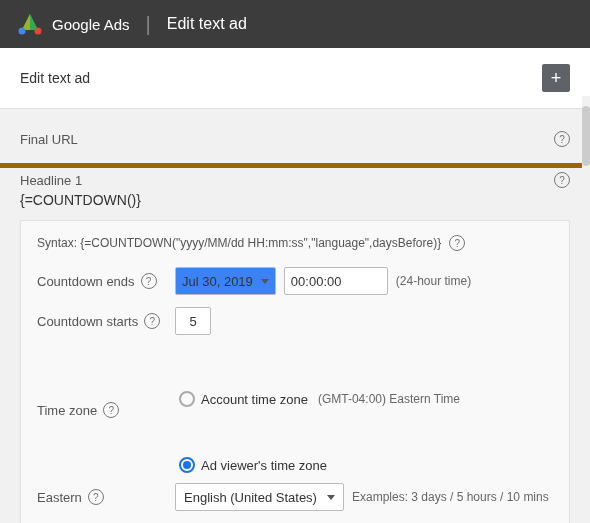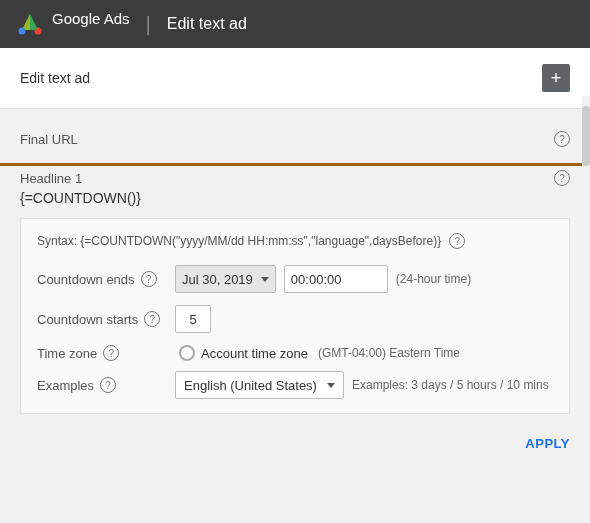--- a/index.html
+++ b/index.html
@@ -9,20 +9,21 @@
     .header {
       background: #3c3c3c;
       display: flex;
       align-items: center;
       padding: 0 16px;
       height: 48px;
       gap: 12px;
     }
     .header-logo {
       display: flex;
+      align-items: center;
       gap: 8px;
     }
     .logo-icon {
       width: 28px;
       height: 28px;
     }
     .header-brand {
       color: #fff;
       font-size: 15px;
       font-weight: 400;
@@ -62,21 +63,21 @@
       display: flex;
       align-items: center;
       justify-content: center;
       font-size: 18px;
       font-weight: 300;
     }
 
     
     .form-section {
       padding: 12px 20px;
-      border-bottom: 3px solid #a16207;
+      border-bottom: 5px solid #a16207;
     }
     .field-row {
       display: flex;
       align-items: center;
       justify-content: space-between;
       padding: 8px 0;
     }
     .field-label {
       color: #555;
       font-size: 13px;
@@ -146,21 +147,21 @@
       align-items: center;
       gap: 2px;
       flex-shrink: 0;
     }
     .date-select {
       border: 1px solid #bbb;
       border-radius: 2px;
       padding: 4px 6px;
       font-size: 13px;
       color: #333;
-      background: #e5e5e5;
+      background: #3b82f6;
       cursor: pointer;
       display: flex;
       align-items: center;
       gap: 4px;
       height: 28px;
     }
     .time-input {
       border: 1px solid #bbb;
       border-radius: 2px;
       padding: 4px 6px;
@@ -211,20 +212,21 @@
       flex-direction: column;
       gap: 6px;
     }
     .radio-row {
       display: flex;
       align-items: center;
       gap: 6px;
       font-size: 13px;
       color: #333;
       cursor: pointer;
+      margin-top: 44px;
     }
     .radio-custom {
       width: 16px;
       height: 16px;
       border-radius: 50%;
       border: 2px solid #aaa;
       display: inline-flex;
       align-items: center;
       justify-content: center;
       flex-shrink: 0;
@@ -394,26 +396,32 @@
     <div class="timezone-label">
       <span>Time zone</span>
       <span class="help-icon">?</span>
     </div>
     <div class="radio-group">
       <div class="radio-row">
         <div class="radio-custom"></div>
         <span>Account time zone</span>
         <span class="tz-note">(GMT-04:00) Eastern Time</span>
       </div>
+      <div class="radio-row">
+        <div class="radio-custom checked">
+          <div class="radio-inner"></div>
+        </div>
+        <span>Ad viewer's time zone</span>
+      </div>
     </div>
   </div>
 
   <div class="language-row">
     <div class="language-label">
-      <span>Examples</span>
+      <span>Eastern</span>
       <span class="help-icon">?</span>
     </div>
     <div class="lang-select">
       <span>English (United States)</span>
       <span class="chevron-down"></span>
     </div>
     <span class="lang-example">Examples: 3 days / 5 hours / 10 mins</span>
   </div>
 
 </div>

